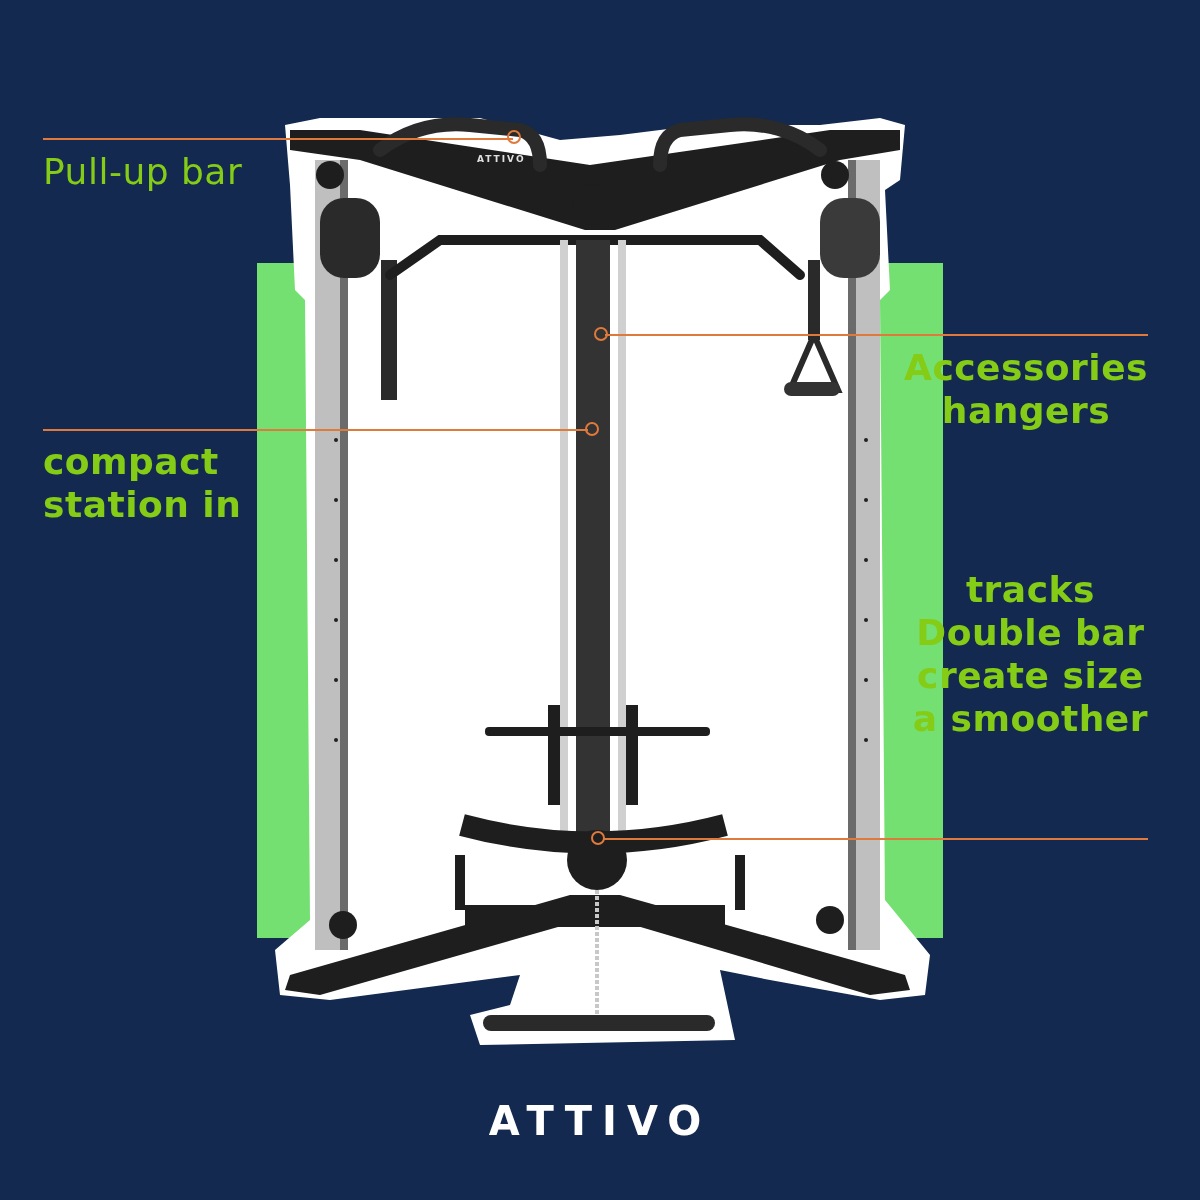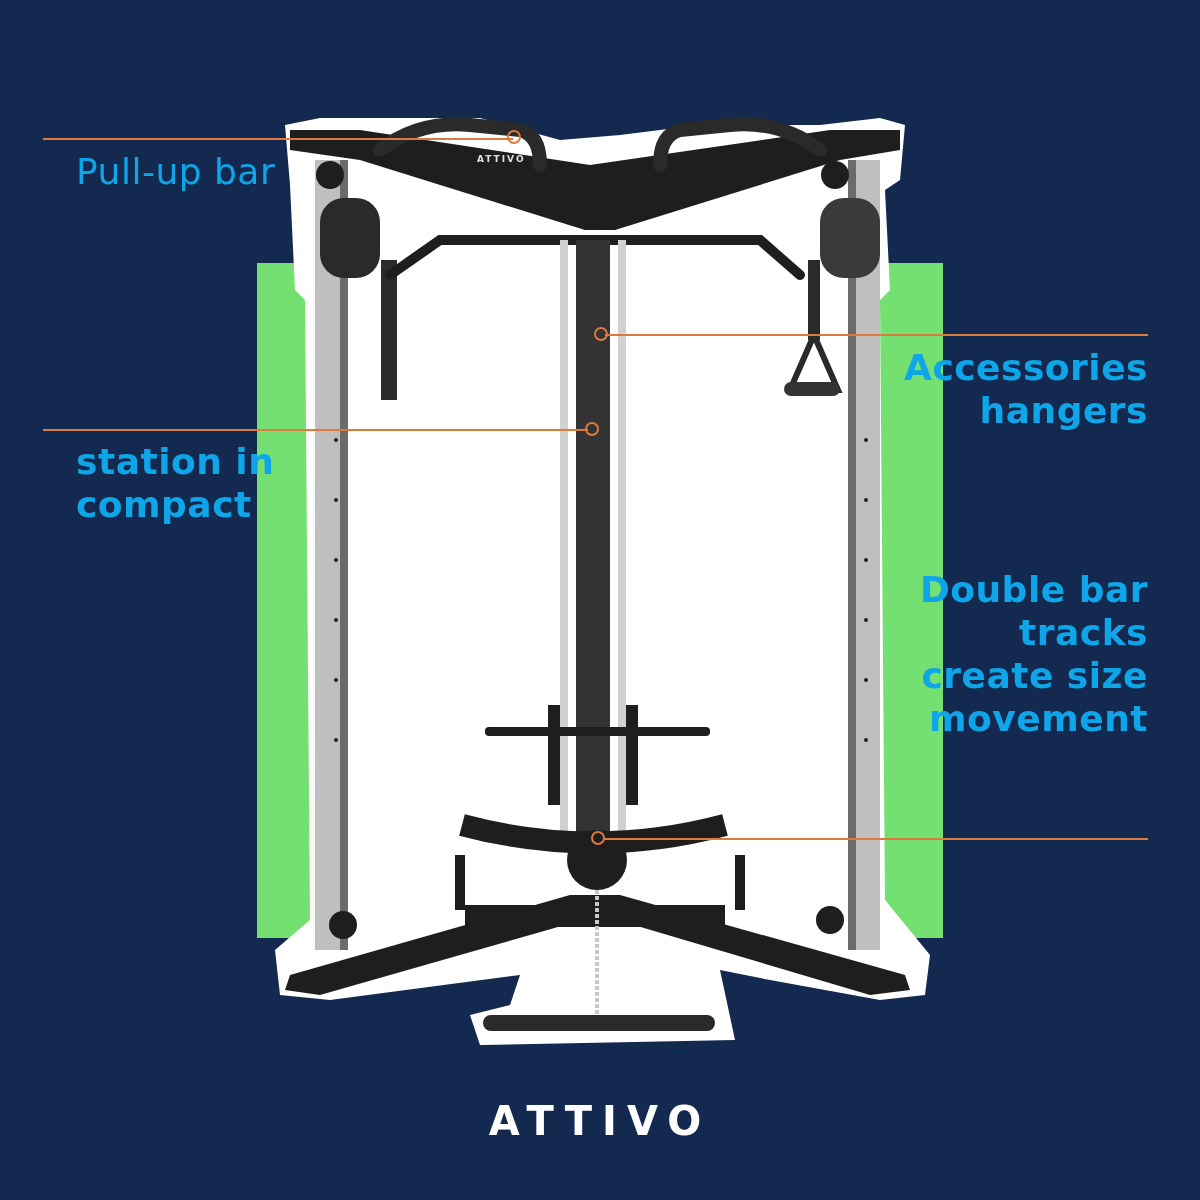--- a/index.html
+++ b/index.html
@@ -20,26 +20,26 @@
     }
     .callout-line {
       position: absolute; height: 2px; background: #e0793c;
     }
     .callout-dot {
       position: absolute; width: 14px; height: 14px;
       border: 2px solid #e0793c; border-radius: 50%;
       box-sizing: border-box;
     }
     .label {
-      position: absolute; color: #0ea5e9;
+      position: absolute; color: #84cc16;
       font-size: 36px; line-height: 43px;
-      font-weight: bold; letter-spacing: 0.5px; margin-left: 33px;
+      font-weight: bold; letter-spacing: 0.5px;
     }
     .label.light { font-weight: normal; }
-    .label.right { text-align: right; }
+    .label.right { text-align: center; }
     .brand {
       position: absolute; left: 0; width: 1200px; top: 1098px;
       text-align: center; color: #ffffff;
       font-size: 40px; font-weight: bold; letter-spacing: 10px;
       font-family: "DejaVu Sans", sans-serif;
     }
   </style>
 </head>
 <body>
 
@@ -123,26 +123,26 @@
 <div class="callout-line" style="left:605px; top:334px; width:543px;"></div>
 <div class="callout-dot" style="left:594px; top:327px;"></div>
 <div class="label right" style="right:52px; top:346px;">
   <div>Accessories</div>
   <div>hangers</div>
 </div>
 
 <div class="callout-line" style="left:43px; top:429px; width:545px;"></div>
 <div class="callout-dot" style="left:585px; top:422px;"></div>
 <div class="label" style="left:43px; top:440px;">
+  <div>compact</div>
   <div>station in</div>
-  <div>compact</div>
 </div>
 
 <div class="label right" style="right:52px; top:568px;">
+  <div>tracks</div>
   <div>Double bar</div>
-  <div>tracks</div>
   <div>create size</div>
-  <div>movement</div>
+  <div>a smoother</div>
 </div>
 <div class="callout-line" style="left:604px; top:838px; width:544px;"></div>
 <div class="callout-dot" style="left:591px; top:831px;"></div>
 
 <div class="brand">ATTIVO</div>
 
 </body></html>

